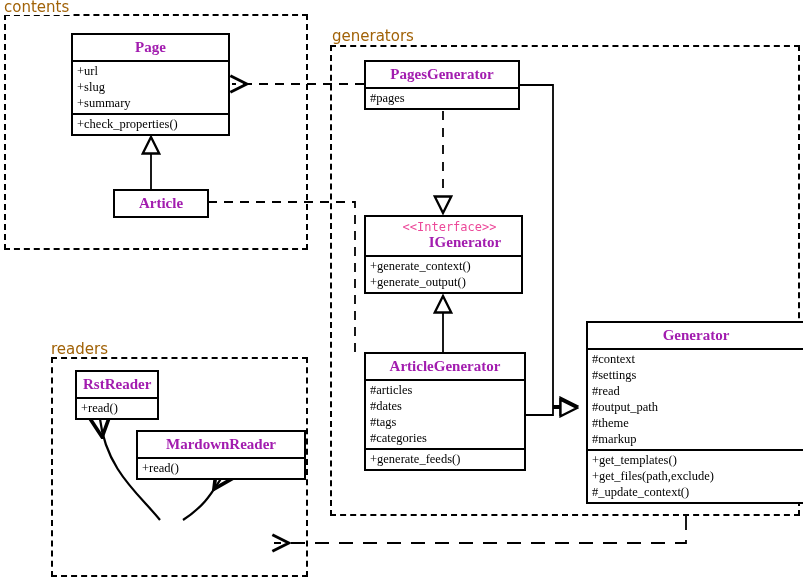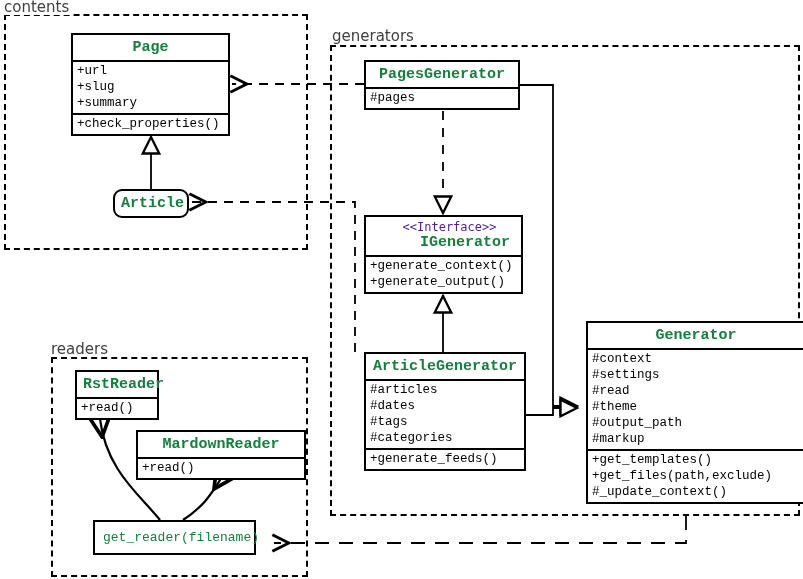--- a/index.html
+++ b/index.html
@@ -34,81 +34,81 @@
     border: 2px dashed #000;
     background: transparent;
   }
   .pkg.dashdot {
     border-style: dashed;
   }
   .pkg-label {
     position: absolute;
     font-family: "DejaVu Sans", sans-serif;
     font-size: 15px;
-    color: #404040;
+    color: #a16207;
     background: #ffffff;
     padding: 0 3px 0 2px;
     white-space: nowrap;
     line-height: 15px;
   }
   
   .uml {
     position: absolute;
     box-sizing: border-box;
     border: 2px solid #000;
     background: #ffffff;
     z-index: 5;
   }
   .uml .title {
-    font-family: Liberation Mono, monospace;
+    font-family: Liberation Serif, serif;
     font-weight: bold;
     font-size: 15px;
     text-align: center;
-    color: #15803d;
+    color: #a21caf;
     padding: 4px 6px 4px 6px;
     line-height: 17px;
     white-space: nowrap;
   }
   .uml .stereo {
     font-family: "DejaVu Sans Mono", monospace;
     font-weight: normal;
     font-size: 12px;
     text-align: center;
-    color: #4c1d95;
+    color: #ec4899;
     line-height: 14px;
     padding: 3px 6px 0 18px;
     white-space: nowrap;
   }
   .uml .compartment {
     border-top: 2px solid #000;
     padding: 1px 0 2px 0;
   }
   .uml .member {
-    font-family: Liberation Mono, monospace;
+    font-family: Liberation Serif, serif;
     font-size: 12.5px;
     color: #000;
     line-height: 16px;
     padding: 0 3px 0 4px;
     white-space: nowrap;
   }
   .uml.plainbox .title {
     font-weight: normal;
     font-size: 13px;
     padding: 7px 8px;
   }
   
   #pkg-contents  { left: 4px;   top: 14px;  width: 304px; height: 236px; }
   #lbl-contents  { left: 2px;   top: 0px; }
   #pkg-generators{ left: 330px; top: 45px;  width: 470px; height: 471px; }
   #lbl-generators{ left: 330px; top: 29px; }
   #pkg-readers   { left: 51px;  top: 357px; width: 257px; height: 220px; }
   #lbl-readers   { left: 49px;  top: 342px; }
 
   #cls-page            { left: 71px;  top: 33px;  width: 159px; }
-  #cls-article         { left: 113px; top: 189px; width: 76px; border-radius: 9px;  }
+  #cls-article         { left: 113px; top: 189px; width: 96px;  }
   #cls-pagesgenerator  { left: 364px; top: 60px;  width: 156px; }
   #cls-igenerator      { left: 364px; top: 215px; width: 159px; }
   #cls-articlegenerator{ left: 364px; top: 352px; width: 162px; }
   #cls-generator       { left: 586px; top: 321px; width: 220px; }
   #cls-getreader       { left: 93px;  top: 520px; width: 163px; }
 </style>
 </head>
 <body>
 
 <div id="diagram-root">
@@ -197,22 +197,22 @@
       <div class="member">+generate_feeds()</div>
     </div>
   </div>
 
   <div class="uml" id="cls-generator">
     <div class="title">Generator</div>
     <div class="compartment">
       <div class="member">#context</div>
       <div class="member">#settings</div>
       <div class="member">#read</div>
+      <div class="member">#output_path</div>
       <div class="member">#theme</div>
-      <div class="member">#output_path</div>
       <div class="member">#markup</div>
     </div>
     <div class="compartment">
       <div class="member">+get_templates()</div>
       <div class="member">+get_files(path,exclude)</div>
       <div class="member">#_update_context()</div>
     </div>
   </div>
 
   <div class="uml" id="cls-rstreader" style="left:75px; top:370px; width:84px;">
@@ -222,17 +222,14 @@
     </div>
   </div>
 
   <div class="uml" id="cls-mardownreader" style="left:136px; top:430px; width:170px;">
     <div class="title">MardownReader</div>
     <div class="compartment">
       <div class="member">+read()</div>
     </div>
   </div>
 
-  <div class="uml plainbox" id="cls-getreader">
-    <div class="title">get_reader(filename)</div>
-  </div>
 
 </div>
 
 </body></html>

